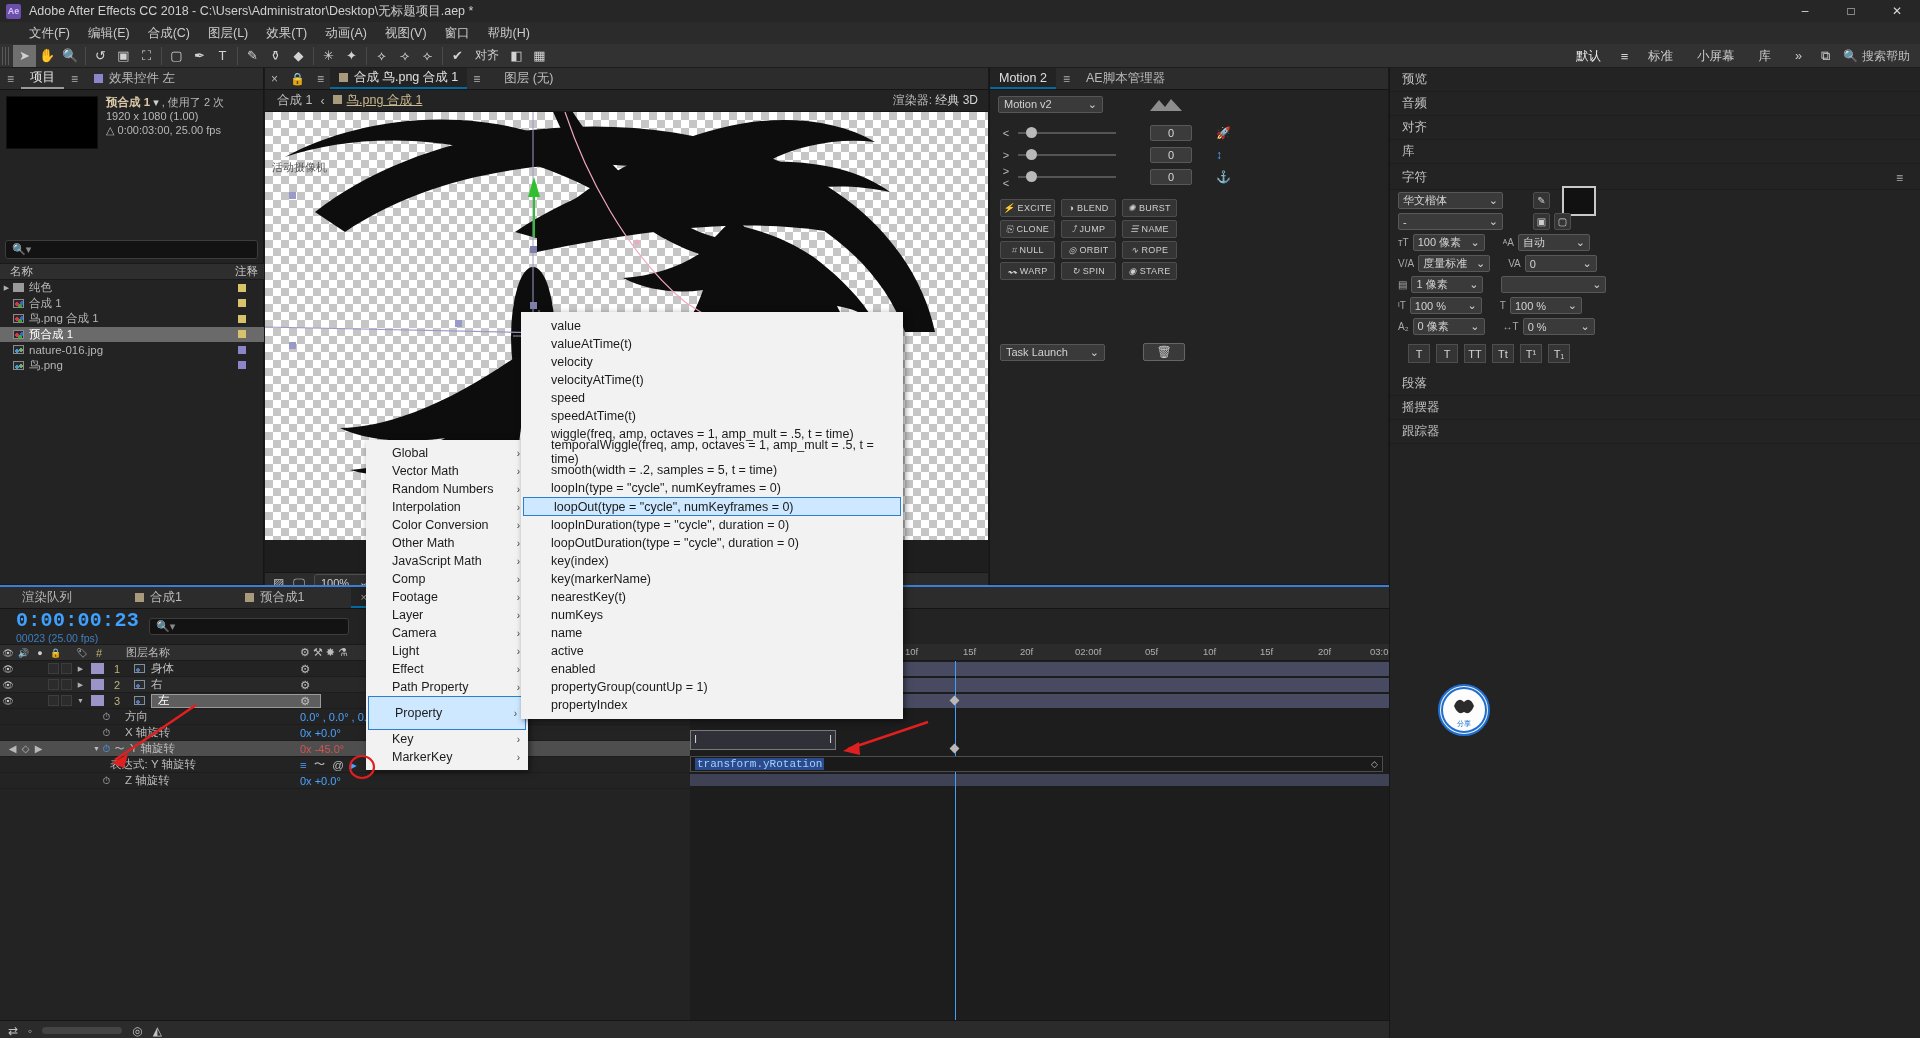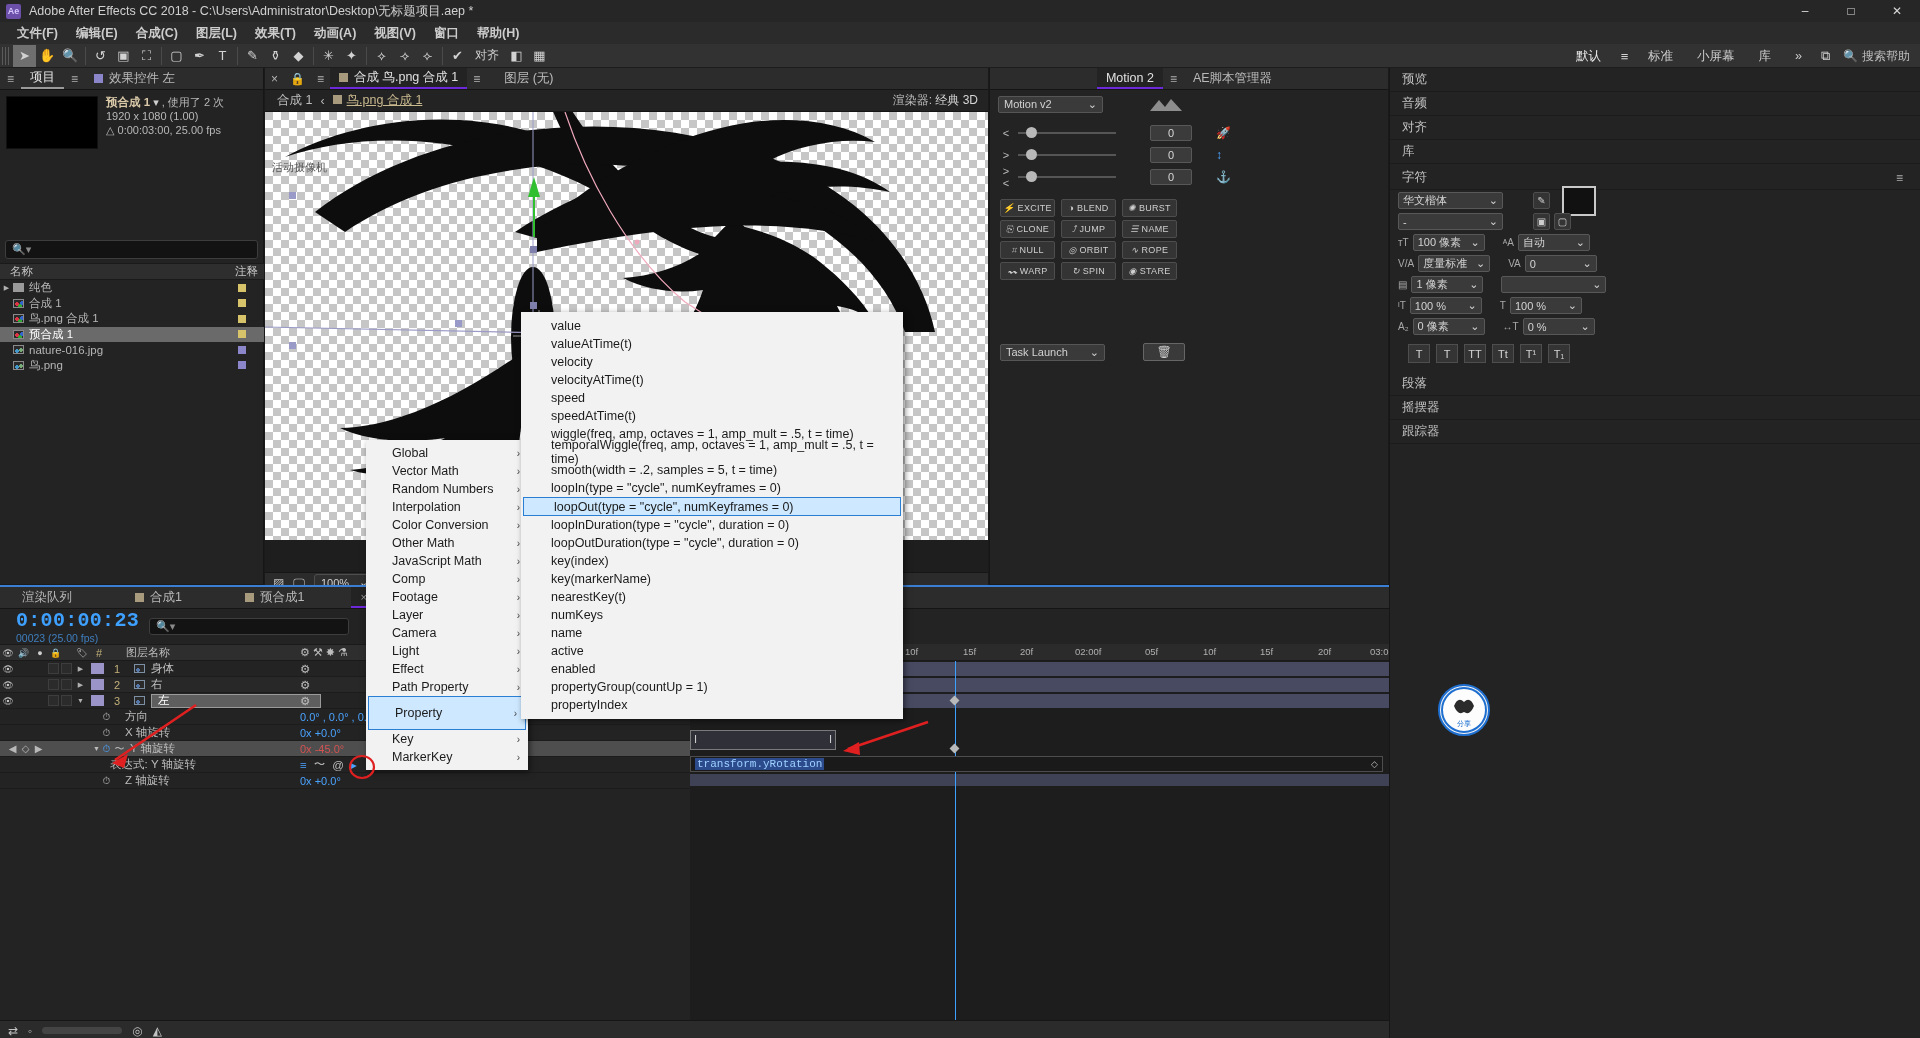--- a/index.html
+++ b/index.html
@@ -14,42 +14,42 @@
 
   
   #titlebar{ left:0; top:0; width:1920px; height:22px; background:#262626; display:flex; align-items:center; }
   #ae-logo{ width:15px; height:15px; margin-left:6px; background:#6b4fa8; color:#d7c7ff; font-size:9px;
             font-weight:bold; display:flex; align-items:center; justify-content:center; border-radius:2px; }
   #title-text{ margin-left:8px; font-size:12.5px; color:#d0d0d0; }
   .win-btns{ position:absolute; right:0; top:0; height:22px; display:flex; }
   .win-btn{ width:46px; height:22px; display:flex; align-items:center; justify-content:center; color:#d8d8d8; font-size:12px; }
 
   
-  #menubar{ left:0; top:22px; width:1920px; height:22px; background:#2b2b2b; display:flex; align-items:center; padding-left:8px;font-weight:bold; }
+  #menubar{ left:0; top:22px; width:1920px; height:22px; background:#2b2b2b; display:flex; align-items:center; padding-left:20px; }
   #menubar .mi{ padding:3px 9px; font-size:12.5px; color:#ccc; }
 
   
   #toolbar{ left:0; top:44px; width:1920px; height:24px; background:#323232; display:flex; align-items:center;
             border-bottom:1px solid #1d1d1d; }
   #toolbar .tgrip{ width:8px; height:18px; margin:0 3px 0 2px;
      background:repeating-linear-gradient(to right,#5a5a5a 0 1px,transparent 1px 3px); }
   .tool{ width:23px; height:22px; display:flex; align-items:center; justify-content:center; color:#d2d2d2; font-size:13px;}
   .tool.sel{ background:#6f6f6f; }
   .tsep{ width:1px; height:18px; background:#4a4a4a; margin:0 3px; }
   .tlabel{ padding:0 6px; font-size:12px; color:#cfcfcf; }
   #ws-right{ position:absolute; right:0; top:0; height:24px; display:flex; align-items:center; }
   .ws{ padding:0 12px; font-size:12.5px; color:#cfcfcf; }
   .ws.active{ color:#e8e8e8; }
   #search-help{ display:flex; align-items:center; gap:4px; padding:0 10px 0 6px; color:#bcbcbc; }
 
   
   .panel{ background:#232323; }
   .ptabbar{ height:21px; background:#2c2c2c; display:flex; align-items:center; border-bottom:1px solid #151515; }
   .ptab{ height:21px; display:flex; align-items:center; padding:0 9px; font-size:12.5px; color:#b9b9b9; }
-  .ptab.active{ background:#232323; color:#e0e0e0; border-bottom:2px solid #6d28d9; }
+  .ptab.active{ background:#232323; color:#e0e0e0; border-bottom:2px solid #0369a1; }
   .ptab .sq{ width:9px; height:9px; background:#a89a7d; margin-right:6px; }
   .ptab .x{ margin-right:5px; color:#9a9a9a; font-size:11px; }
   .hamb{ color:#b0b0b0; font-size:12px; padding:0 7px; }
 
   
   #project{ left:0; top:68px; width:264px; height:516px; background:#232323; border-right:1px solid #161616; }
   #proj-tabbar{ height:22px; }
   #proj-tab-project{ border-bottom:2px solid #9a9a9a; color:#e4e4e4; }
   #proj-thumb{ left:6px; top:28px; width:92px; height:53px; background:#000; border:1px solid #111; }
   #proj-info{ left:106px; top:27px; width:155px; font-size:11px; line-height:14px; color:#b8b8b8; }
@@ -93,21 +93,21 @@
   #comp-canvas{ left:0; top:44px; width:723px; height:428px; background:
       repeating-conic-gradient(#ffffff 0% 25%, #c6c6c6 0% 50%) 0 0/16px 16px; overflow:hidden; }
   #comp-view-label{ left:7px; top:48px; font-size:11px; color:#555; }
   #comp-bottom{ left:0; top:504px; width:723px; height:20px; background:#2b2b2b; display:flex; align-items:center;
                 gap:9px; padding-left:8px; border-top:1px solid #161616; }
   #zoomsel{ background:#2f2f2f; border:1px solid #4e4e4e; border-radius:3px; font-size:11px; padding:1px 6px;
             color:#d0d0d0; display:flex; align-items:center; gap:10px; }
 
   
   #scripts{ left:989px; top:68px; width:399px; height:516px; background:#232323; border-left:1px solid #161616; }
-  #scripts-tabbar{ height:22px;justify-content:center; }
+  #scripts-tabbar{ height:22px; }
   #scripts-sub{ left:0; top:22px; width:399px; height:28px; display:flex; align-items:center; padding:0 8px; gap:8px; }
   #motion-select{ width:105px; height:17px; background:#3a3a3a; border:1px solid #565656; border-radius:2px;
                   display:flex; align-items:center; justify-content:space-between; padding:0 5px; font-size:11px; color:#d2d2d2; }
   #mountain{ margin-left:38px; }
   .slider-row{ display:flex; align-items:center; gap:6px; height:22px; padding-left:4px; }
   .arrowbtn{ color:#bdbdbd; font-size:11px; width:12px; text-align:center; }
   .strack{ width:98px; height:2px; background:#555; position:relative; }
   .sknob{ width:11px; height:11px; border-radius:50%; background:#b9b9b9; position:absolute; top:-5px; }
   .numfield{ width:42px; height:16px; background:#3b3b3b; border:1px solid #585858; border-radius:2px;
              font-size:11px; color:#d8d8d8; display:flex; align-items:center; justify-content:center; }

